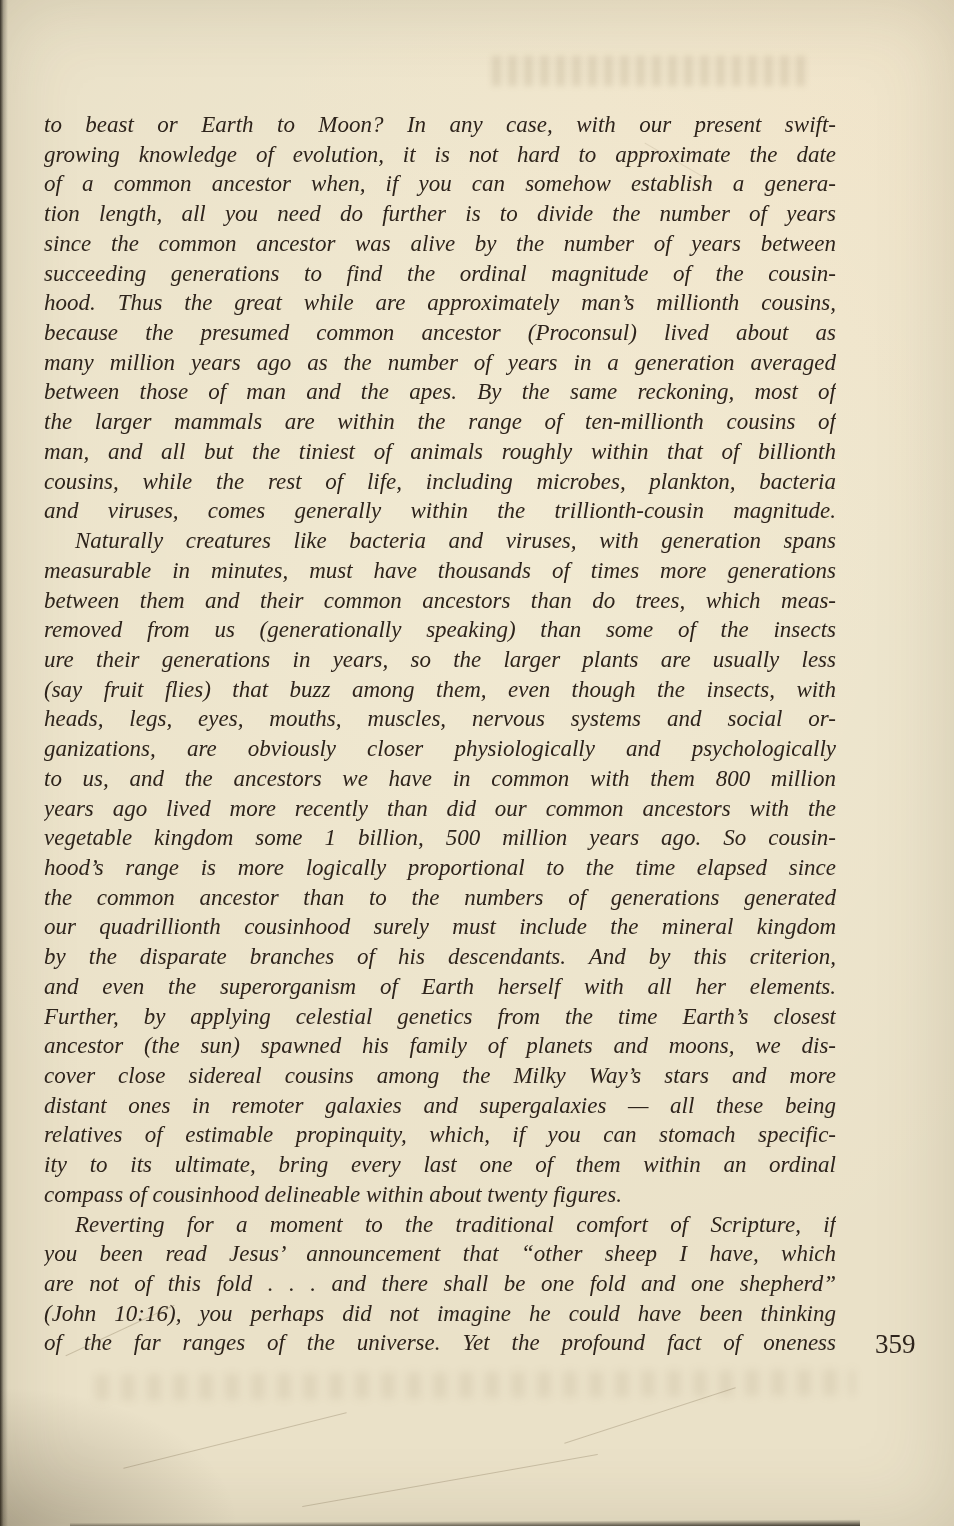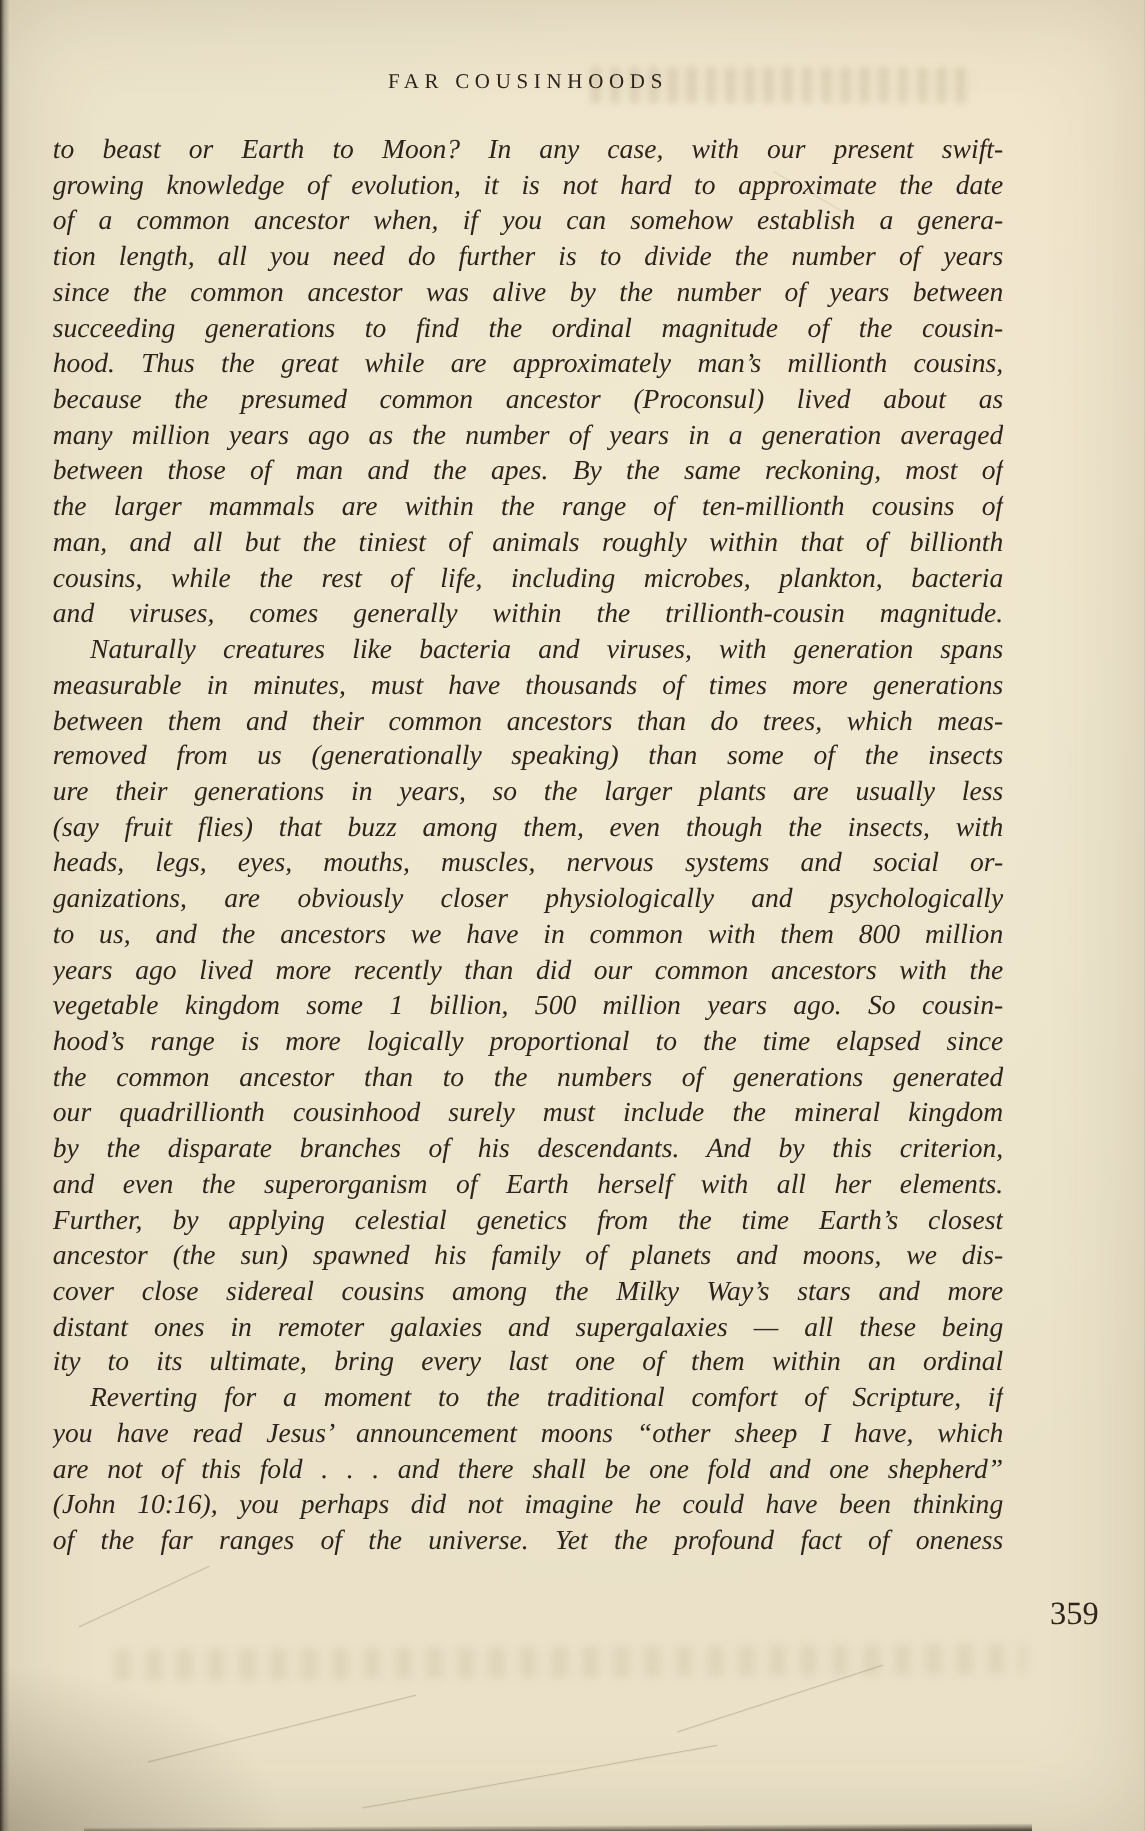--- a/index.html
+++ b/index.html
@@ -116,21 +116,20 @@
   }
 </style>
 </head>
 <body>
 
 <div class="page">
 
   <div class="ghost-header"></div>
   <div class="ghost-footer"></div>
 
-  <div class="running-head">FAR COUSINHOODS</div>
 
   <div class="text-block">
       <div class="paragraph">
         <div class="line">to beast or Earth to Moon?  In any case, with our present swift-</div>
         <div class="line">growing knowledge of evolution, it is not hard to approximate the date</div>
         <div class="line">of a common ancestor when, if you can somehow establish a genera-</div>
         <div class="line">tion length, all you need do further is to divide the number of years</div>
         <div class="line">since the common ancestor was alive by the number of years between</div>
         <div class="line">succeeding generations to find the ordinal magnitude of the cousin-</div>
         <div class="line">hood.  Thus the great while are approximately man’s millionth cousins,</div>
@@ -156,25 +155,27 @@
         <div class="line">vegetable kingdom some 1 billion, 500 million years ago.  So cousin-</div>
         <div class="line">hood’s range is more logically proportional to the time elapsed since</div>
         <div class="line">the common ancestor than to the numbers of generations generated</div>
         <div class="line">our quadrillionth cousinhood surely must include the mineral kingdom</div>
         <div class="line">by the disparate branches of his descendants.  And by this criterion,</div>
         <div class="line">and even the superorganism of Earth herself with all her elements.</div>
         <div class="line">Further, by applying celestial genetics from the time Earth’s closest</div>
         <div class="line">ancestor (the sun) spawned his family of planets and moons, we dis-</div>
         <div class="line">cover close sidereal cousins among the Milky Way’s stars and more</div>
         <div class="line">distant ones in remoter galaxies and supergalaxies — all these being</div>
+        <div class="line">relatives of estimable propinquity, which, if you can stomach specific-</div>
         <div class="line">ity to its ultimate, bring every last one of them within an ordinal</div>
+        <div class="line soft-end">compass of cousinhood delineable within about twenty figures.</div>
       </div>
       <div class="paragraph">
         <div class="line indent">Reverting for a moment to the traditional comfort of Scripture, if</div>
-        <div class="line">you have read Jesus’ announcement moons “other sheep I have, which</div>
+        <div class="line">you been read Jesus’ announcement that “other sheep I have, which</div>
         <div class="line">are not of this fold . . . and there shall be one fold and one shepherd”</div>
         <div class="line">(John 10:16), you perhaps did not imagine he could have been thinking</div>
         <div class="line">of the far ranges of the universe.  Yet the profound fact of oneness</div>
       </div>
     </div>
 
   <div class="page-number">359</div>
 
   <div class="scratch s1"></div>
   <div class="scratch s2"></div>

